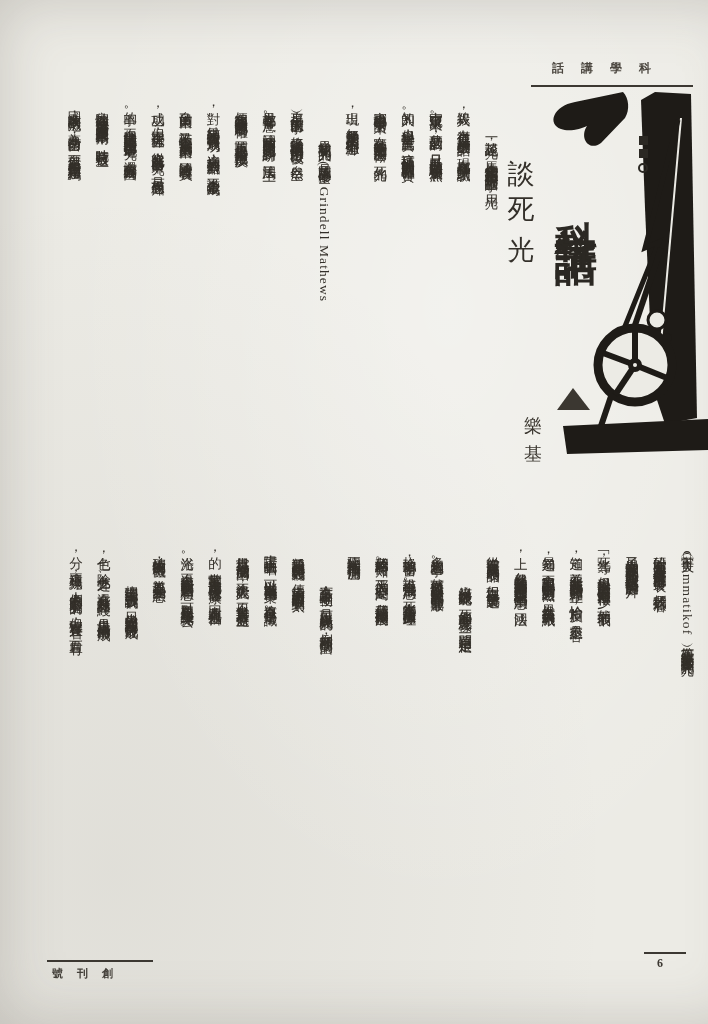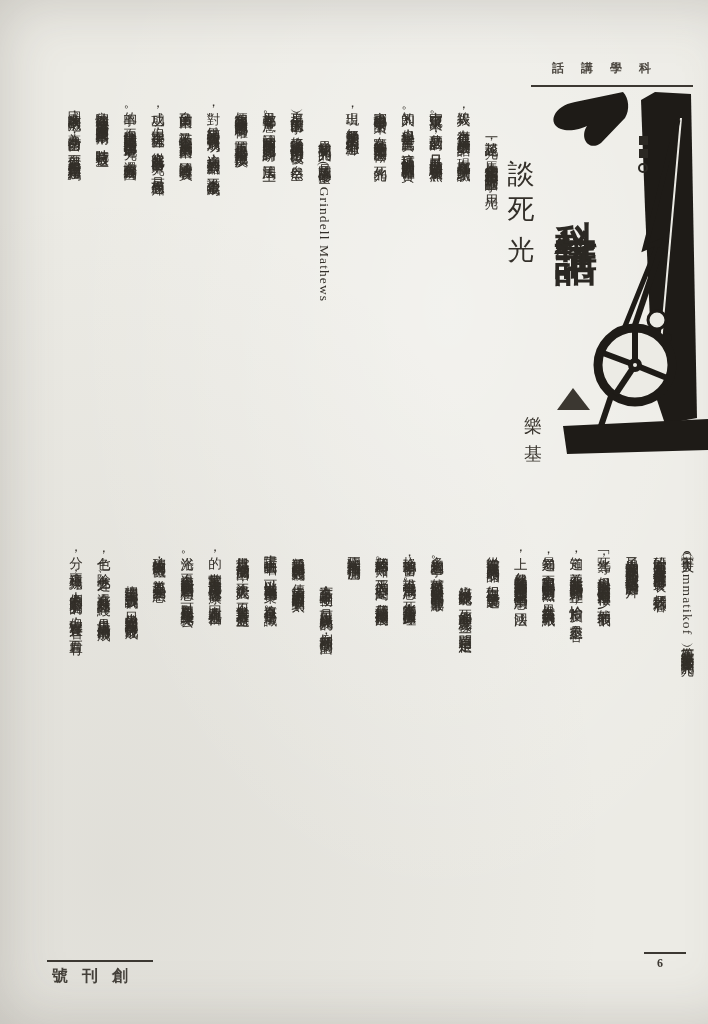--- a/index.html
+++ b/index.html
@@ -56,21 +56,21 @@
     font-size:13.5px;
     line-height:27.8px;        
     letter-spacing:1.1px;
     color:#332f29;
     white-space:pre;
   }
   
   .footer-rule{position:absolute;left:47px;top:960px;width:106px;height:2px;background:#3c3832;}
   .footer-issue{
     position:absolute;left:52px;top:966px;
-    font-size:16px;font-weight:bold;letter-spacing:14px;color:#44403a;
+    font-size:11px;font-weight:bold;letter-spacing:14px;color:#44403a;
   }
   .pagenum-rule{position:absolute;left:644px;top:952px;width:42px;height:2px;background:#3c3832;}
   .pagenum{
     position:absolute;left:657px;top:956px;
     font-size:12px;font-weight:bold;color:#3c3832;
     font-family:"Liberation Serif", serif;
   }
 </style>
 </head>
 <body>

